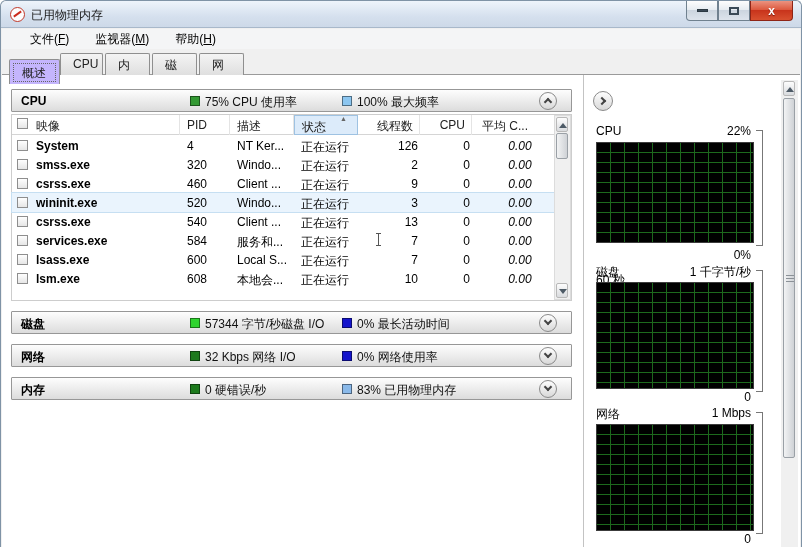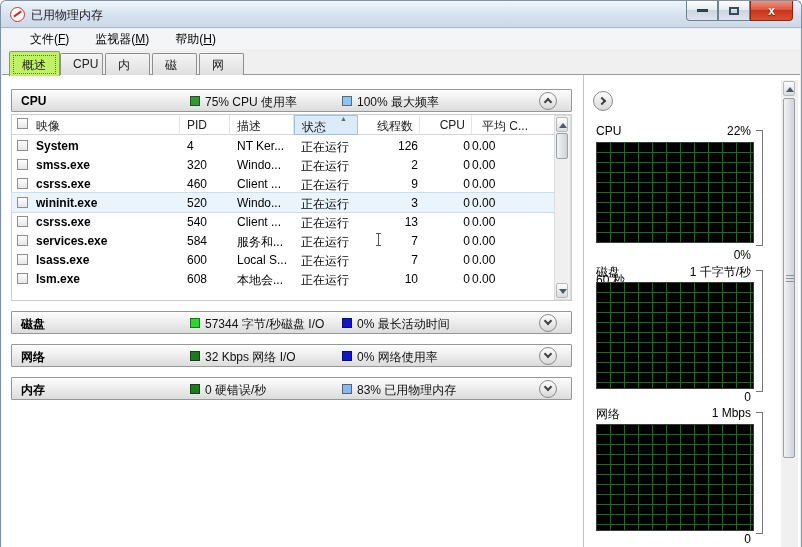--- a/index.html
+++ b/index.html
@@ -20,21 +20,21 @@
   .glyph-close { color:#fff; font-weight:bold; font-size:12px; text-shadow:0 1px 1px #7a1a0c; }
 
   
   .menubar { position:absolute; left:1px; top:28px; width:798px; height:20px; background:#f4f5f6; display:flex; align-items:flex-end; padding-left:24px; gap:18px; }
   .menu-item { padding:1px 4px; cursor:default; }
   .menu-item u { text-decoration:underline; }
 
   
   .tabstrip { position:absolute; left:1px; top:48px; width:798px; height:26px; background:#f0f0f0; border-bottom:1px solid #9a9a9a; }
   .tab { position:absolute; top:4px; height:22px; padding:3px 12px 0; background:linear-gradient(#f4f4f4,#dfdfdf); border:1px solid #8f8f8f; border-bottom:none; border-radius:2px 2px 0 0; color:#222; }
-  .tab.active { top:2px; height:25px; background:#bef264; padding-top:5px; z-index:2; }
+  .tab.active { top:10px; height:25px; background:#c4b5fd; padding-top:5px; z-index:2; }
   .tab.active .focusbox { position:absolute; left:3px; top:3px; right:3px; bottom:2px; border:1px dotted #666; }
 
   
   .content { position:absolute; left:1px; top:74px; width:798px; height:473px; background:#ffffff; }
   .splitter { position:absolute; left:581px; top:0; width:1px; height:473px; background:#c3c3c3; }
 
   
   .section-bar { position:absolute; left:9px; width:561px; height:23px; background:linear-gradient(#fdfdfd,#ededed 50%,#dcdcdc); border:1px solid #979797; border-radius:1px; }
   .sec-title { position:absolute; left:9px; top:4px; font-weight:bold; }
   .legend-sq { position:absolute; top:6px; width:10px; height:10px; border:1px solid rgba(0,0,0,.45); }
@@ -63,21 +63,21 @@
   .trow { position:absolute; left:0; width:543px; height:19px; }
   .trow.hl { background:#eaf4fd; outline:1px solid #c6dff2; }
   .cb { position:absolute; left:5px; top:4px; width:11px; height:11px; border:1px solid #8e8e8e; background:linear-gradient(#fefefe,#e6e6e6); }
   .c { position:absolute; top:3px; white-space:nowrap; overflow:hidden; }
   .c-img { left:24px; width:140px;font-weight:bold; }
   .c-pid { left:175px; width:42px; }
   .c-desc { left:225px; width:56px; }
   .c-status{ left:289px; width:56px; }
   .c-thr { left:346px; width:60px; text-align:right; }
   .c-cpu { left:408px; width:50px; text-align:right; }
-  .c-avg { left:460px; width:72px; text-align:left; }
+  .c-avg { left:472px; width:72px; text-align:center;font-style:italic; }
   .ibeam { position:absolute; left:366px; top:118px; width:1px; height:13px; background:#555; z-index:5; }
   .ibeam:before,.ibeam:after { content:""; position:absolute; left:-2px; width:5px; height:1px; background:#555; }
   .ibeam:after { bottom:0; }
 
   
   .vscroll { position:absolute; width:16px; background:#f0f0f0; border:1px solid #dcdcdc; }
   .sb-btn { position:absolute; left:1px; width:12px; height:15px; background:linear-gradient(#fdfdfd,#d9dbde); border:1px solid #b8b8b8; border-radius:2px; }
   .tri-up { position:absolute; left:2px; top:5px; width:0; height:0; border-left:4px solid transparent; border-right:4px solid transparent; border-bottom:5px solid #4d5a66; }
   .tri-down { position:absolute; left:2px; top:5px; width:0; height:0; border-left:4px solid transparent; border-right:4px solid transparent; border-top:5px solid #4d5a66; }
   .sb-thumb { position:absolute; left:1px; width:12px; background:linear-gradient(90deg,#f2f3f4,#cfd2d6); border:1px solid #9aa0a6; border-radius:2px; }

